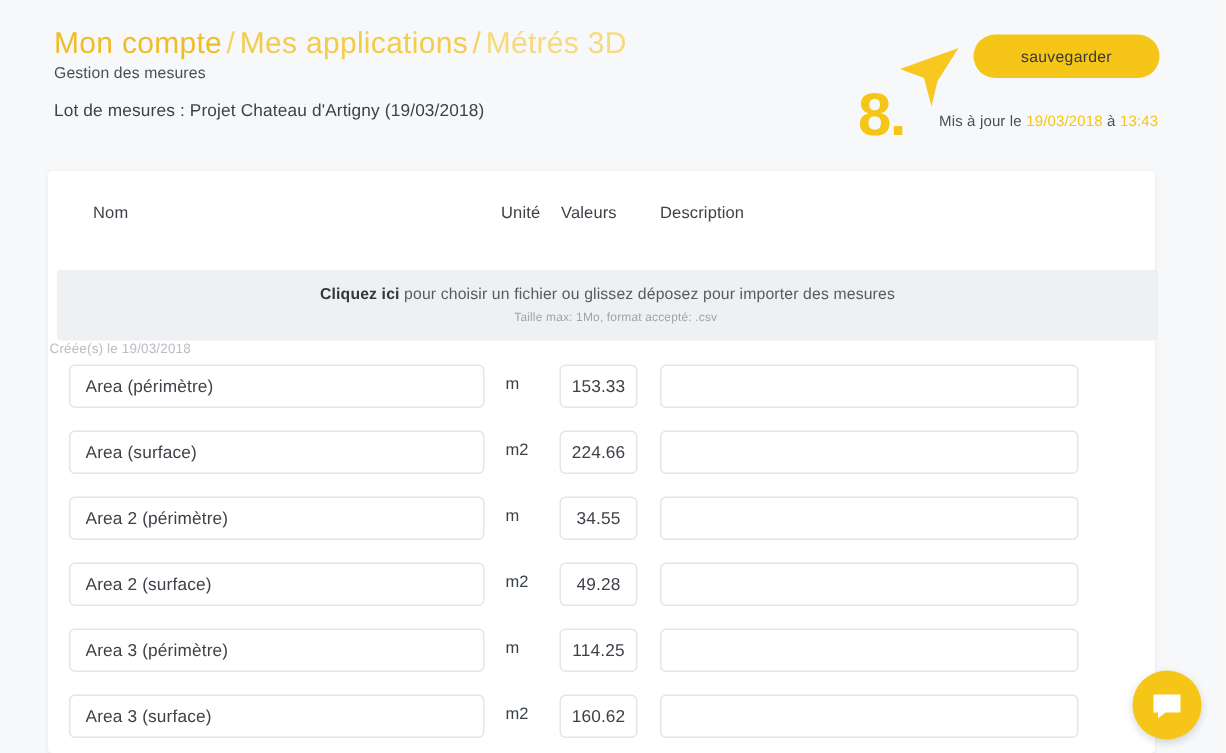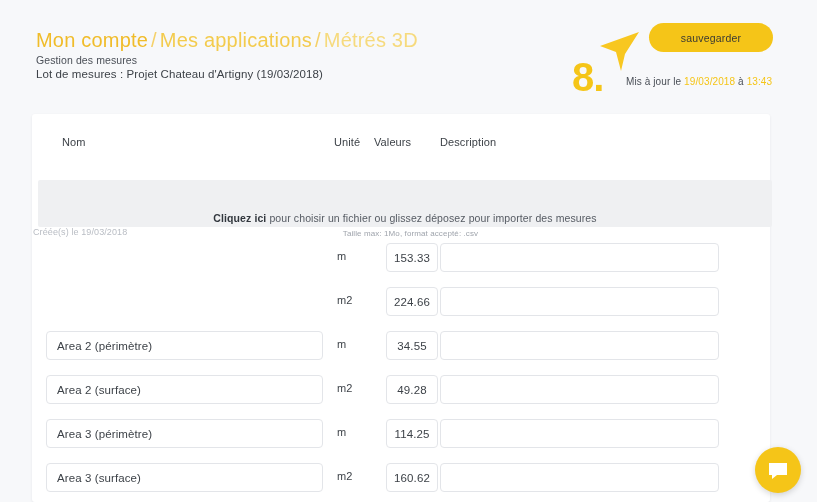--- a/index.html
+++ b/index.html
@@ -9,21 +9,21 @@
     height: 502px;
     overflow: hidden;
     background: #f7f8fa;
     font-family: "Liberation Sans", sans-serif;
     position: relative;
   }
 
   
   .header {
     position: absolute;
-    top: 15px; left: 0;
+    top: 4px; left: 0;
     width: 817px;
     padding: 14px 0 0 36px;
   }
   .breadcrumb {
     font-size: 20px;
     letter-spacing: .2px;
     white-space: nowrap;
     line-height: 22px;
   }
   .bc-seg { font-weight: 400; }
@@ -124,21 +124,20 @@
     background: #eff0f2;
     border-radius: 2px;
     text-align: center;
     padding-top: 10px;
     cursor: pointer;
   }
   .dz-main {
     font-size: 10.5px;
     color: #565b63;
     letter-spacing: .1px;
-    margin-top: 22px;
   }
   .dz-main b { color: #32373e; font-weight: 700; }
   .dz-sub {
     font-size: 8px;
     color: #9fa4ac;
     margin-top: 5px;
     letter-spacing: .1px;
     margin-left: 11px;
   }
 
@@ -163,21 +162,21 @@
     border-radius: 4px;
     height: 29px;
     font-family: "Liberation Sans", sans-serif;
     font-size: 11.5px;
     color: #3d4248;
     padding: 0 10px;
     letter-spacing: .1px;
     outline: none;
   }
   .inp-name { left: 46px;  width: 277px; }
-  .inp-val  { left: 386px; width: 52px; text-align: center; padding: 0 2px; }
+  .inp-val  { left: 373px; width: 52px; text-align: center; padding: 0 2px; }
   .inp-desc { left: 440px; width: 279px; }
   .unit {
     position: absolute;
     left: 337px;
     top: 7px;
     width: 28px;
     font-size: 11px;
     color: #3d4248;
   }
 
@@ -232,25 +231,27 @@
   <div class="dz-main">
     <b>Cliquez ici</b><span> pour choisir un fichier ou glissez déposez pour importer des mesures</span>
   </div>
   <div class="dz-sub">Taille max: 1Mo, format accepté: .csv</div>
 </div>
 
 <div class="created-label">Créée(s) le 19/03/2018</div>
 
 <div class="rows">
     <div class="row">
+      <input class="inp inp-name" value="Area (périmètre)" style="">
       <div class="unit">m</div>
       <input class="inp inp-val" value="153.33" style="">
       <input class="inp inp-desc" value="" style="">
     </div>
     <div class="row">
+      <input class="inp inp-name" value="Area (surface)" style="">
       <div class="unit">m2</div>
       <input class="inp inp-val" value="224.66" style="">
       <input class="inp inp-desc" value="" style="">
     </div>
     <div class="row">
       <input class="inp inp-name" value="Area 2 (périmètre)" style="">
       <div class="unit">m</div>
       <input class="inp inp-val" value="34.55" style="">
       <input class="inp inp-desc" value="" style="">
     </div>

